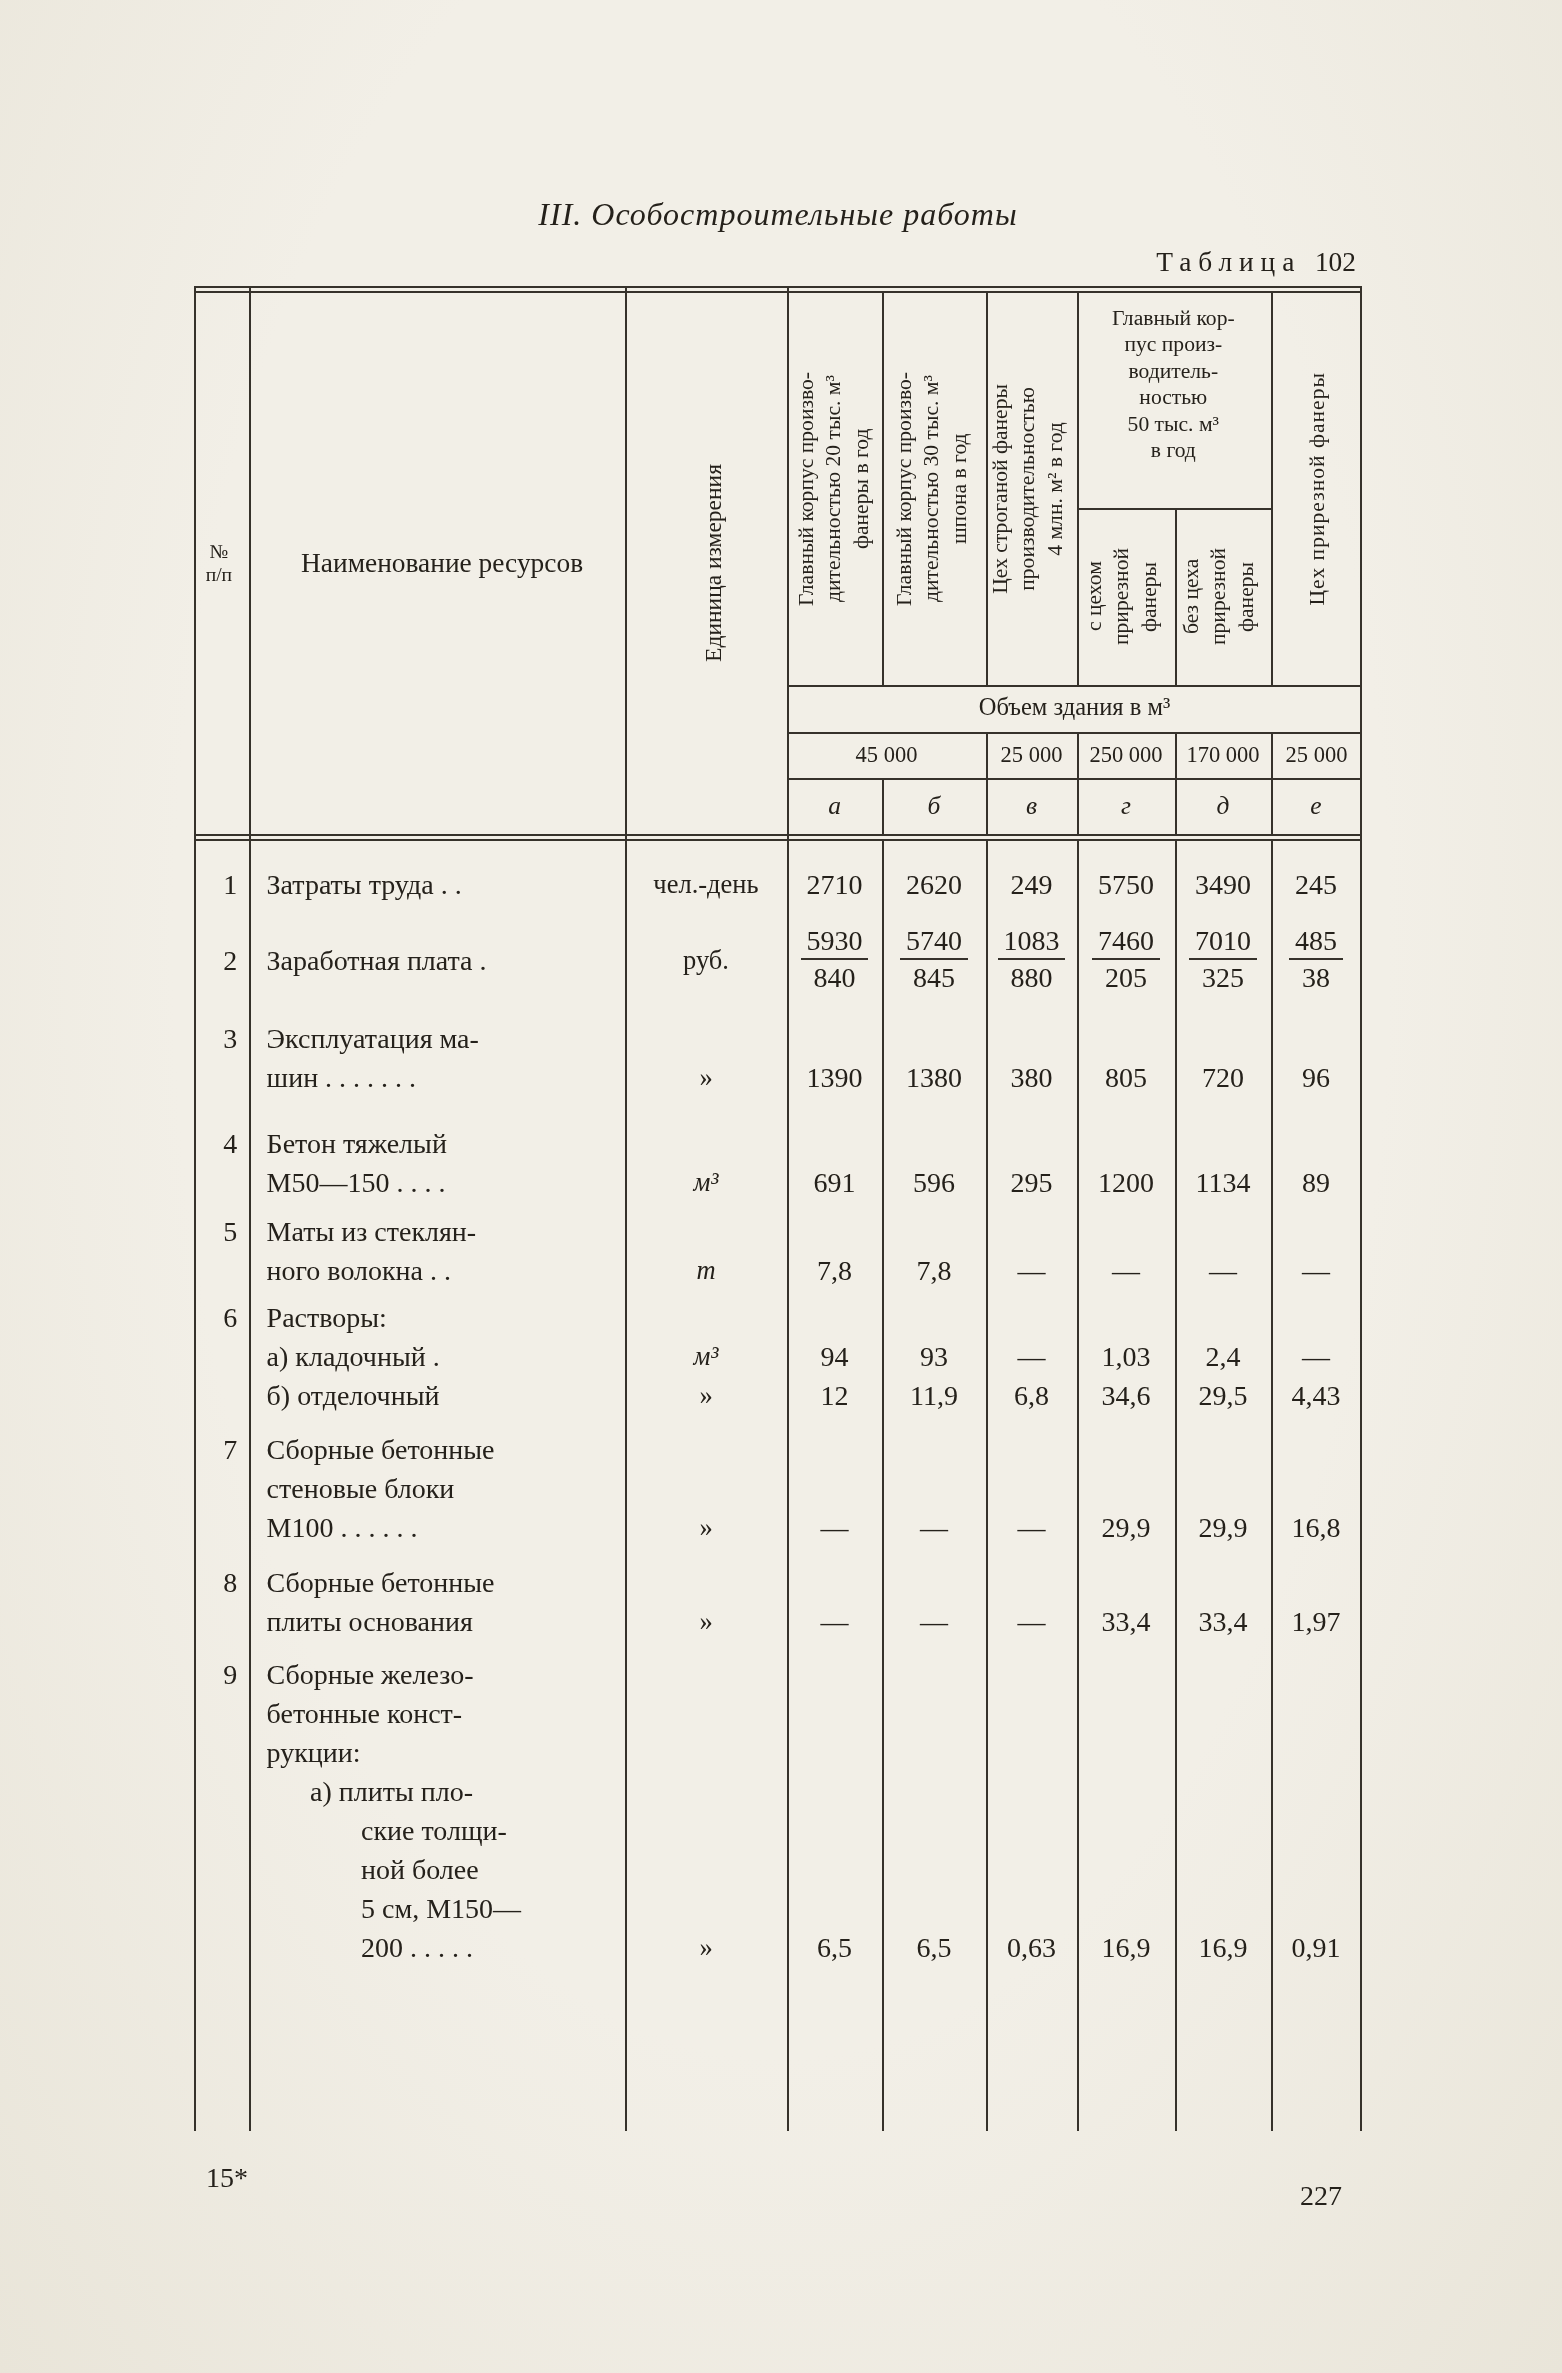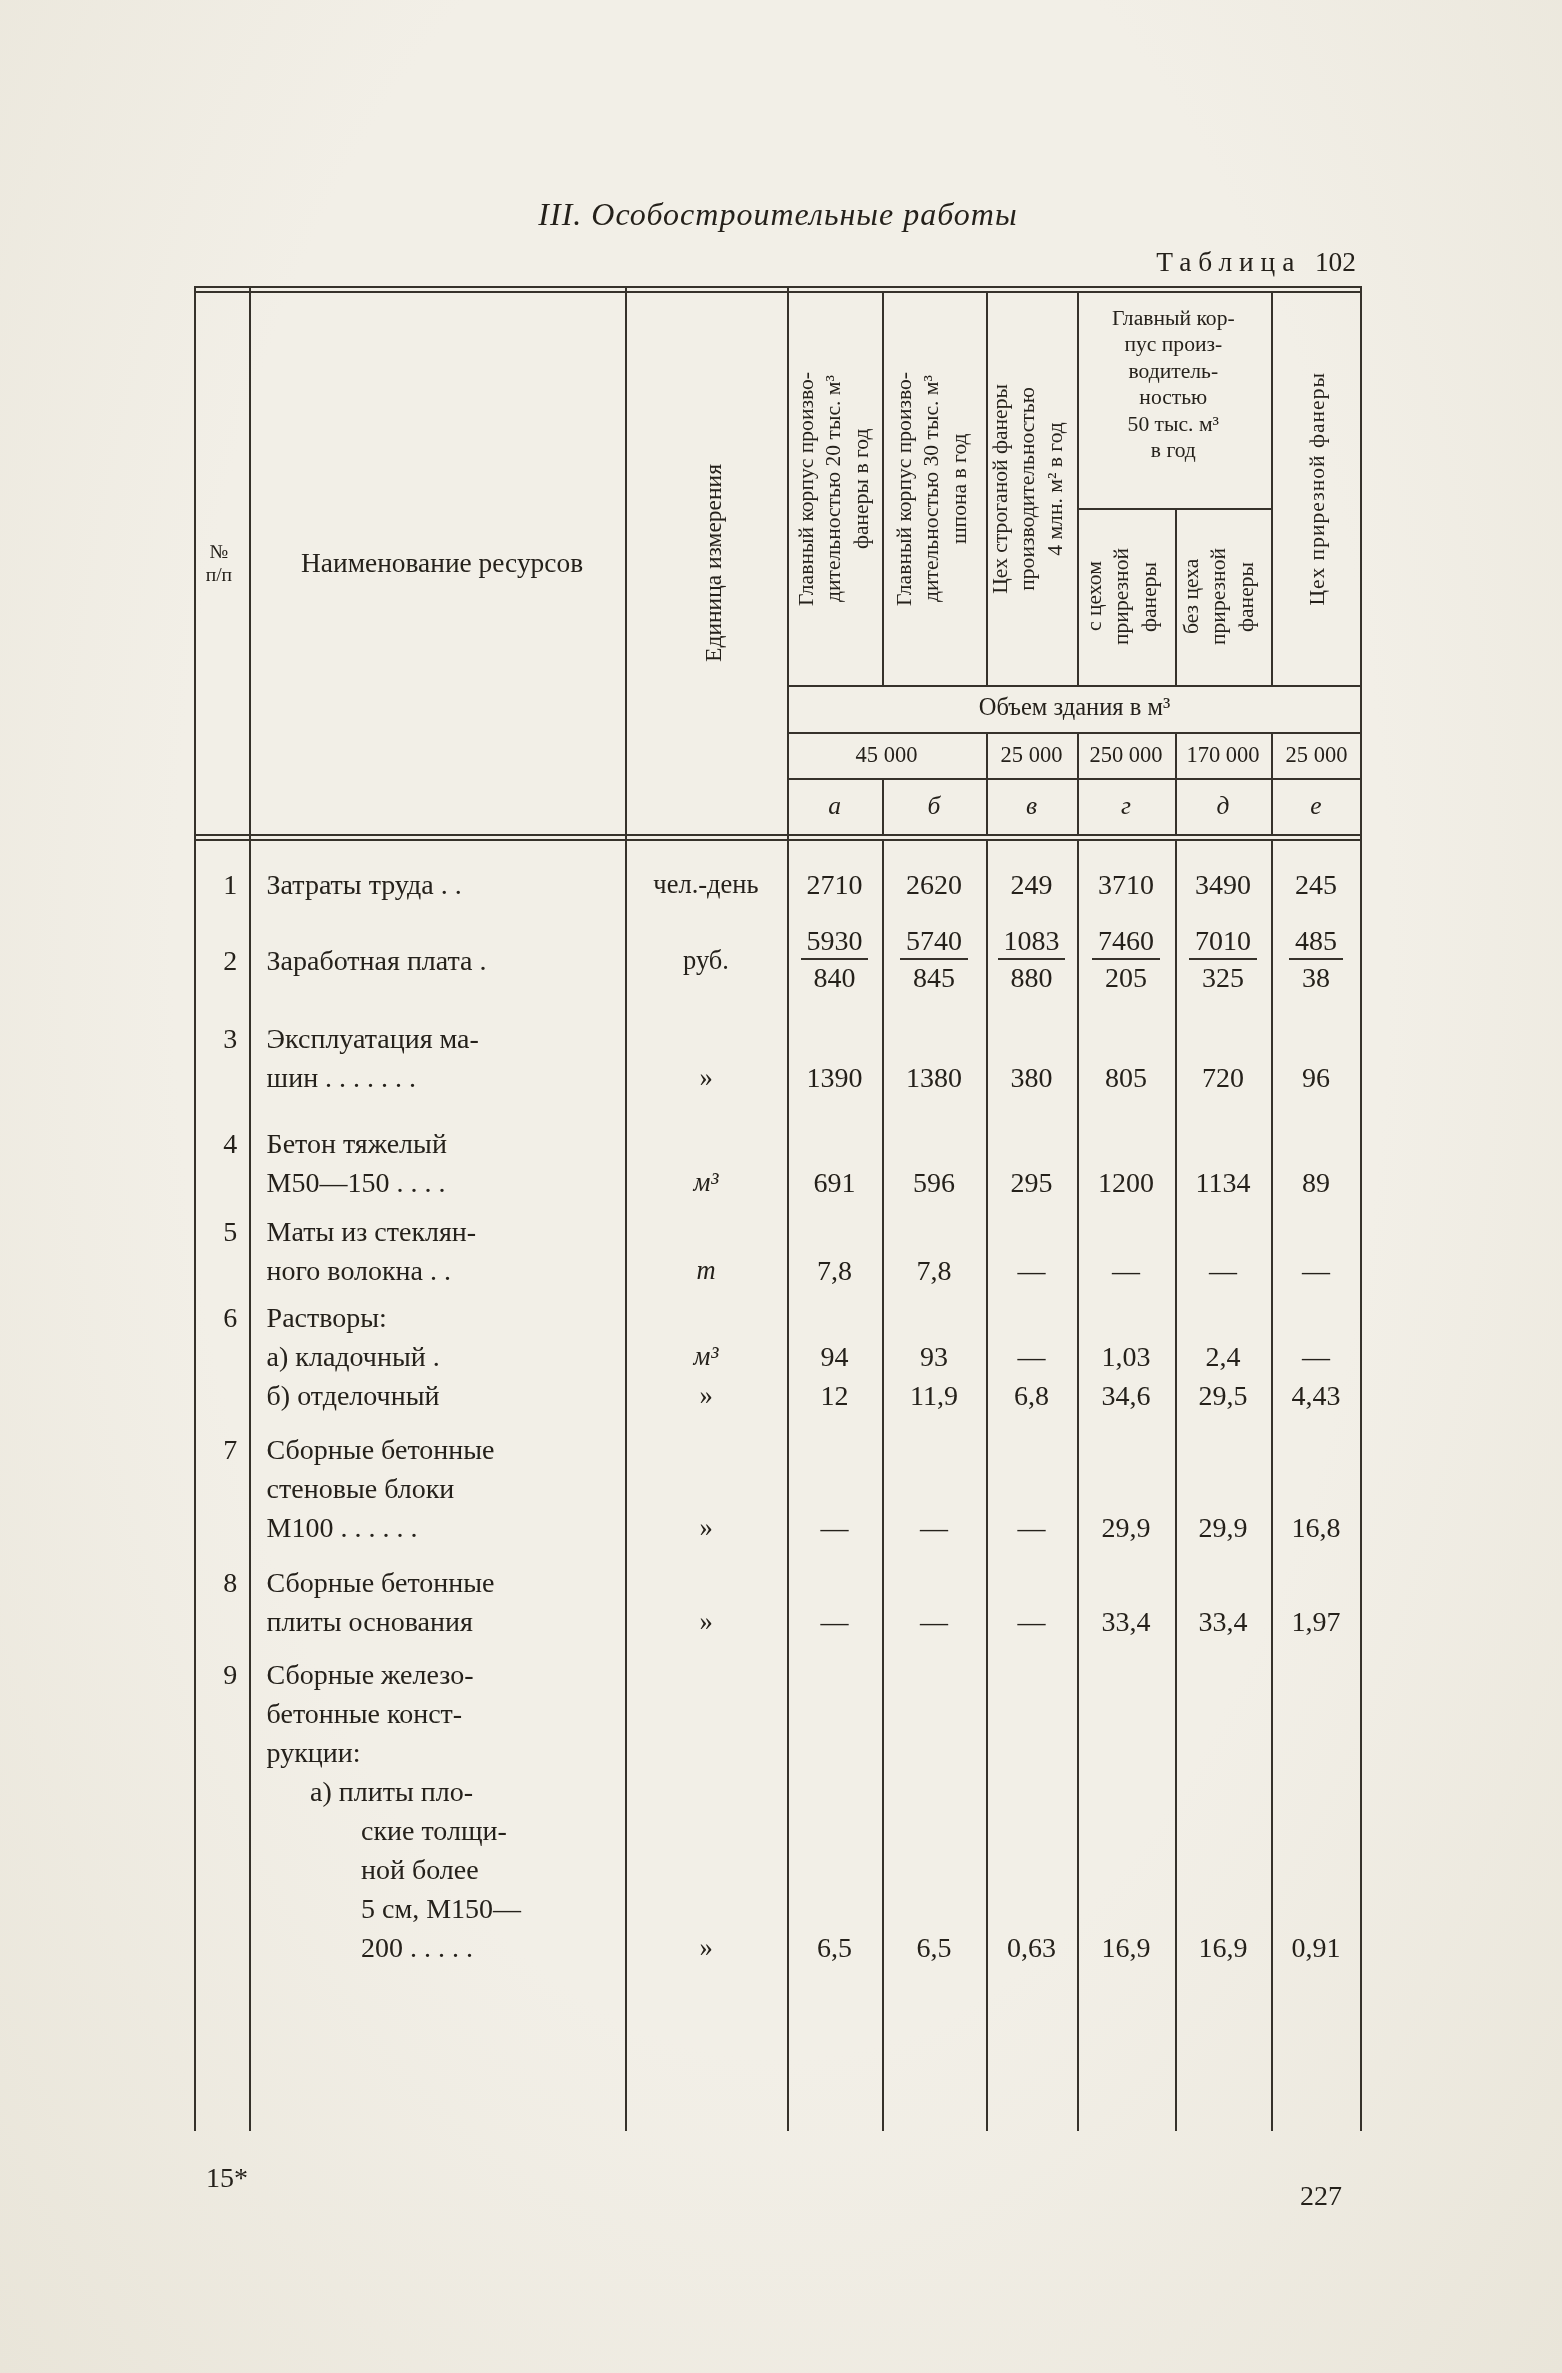--- a/index.html
+++ b/index.html
@@ -183,21 +183,21 @@
 
     <div class="tbody">
 
       <div class="row" style="margin-top:23.5px">
         <div class="cn">1</div>
         <div class="cm">Затраты труда . .</div>
         <div class="cu">чел.-день</div>
         <div class="cv wa">2710</div>
         <div class="cv wb">2620</div>
         <div class="cv wv">249</div>
-        <div class="cv wg">3710</div>
+        <div class="cv wg">5750</div>
         <div class="cv wd">3490</div>
         <div class="cv we">245</div>
       </div>
 
       <div class="row center" style="margin-top:19.6px">
         <div class="cn">2</div>
         <div class="cm">Заработная плата .</div>
         <div class="cu">руб.</div>
         <div class="cv wa">
           <div class="frac">

